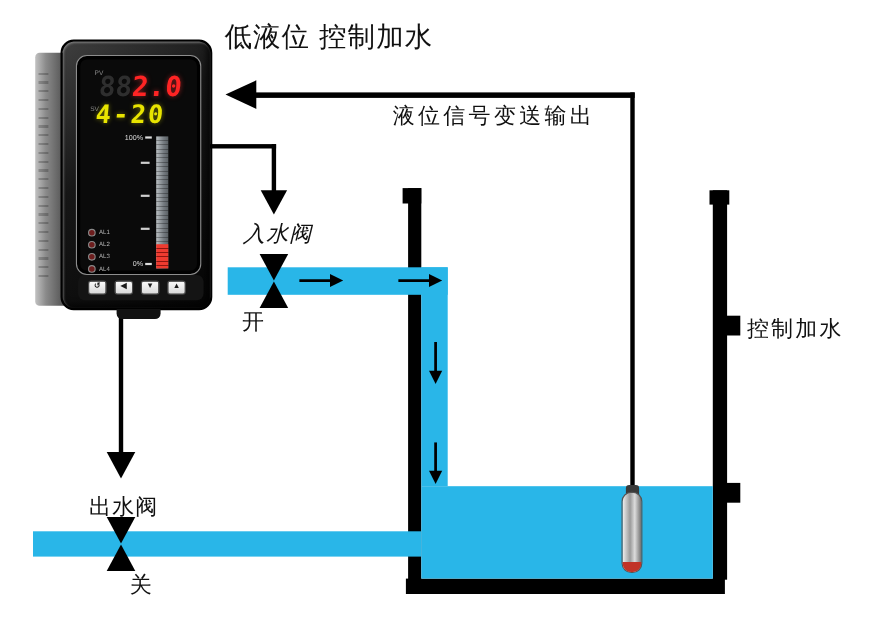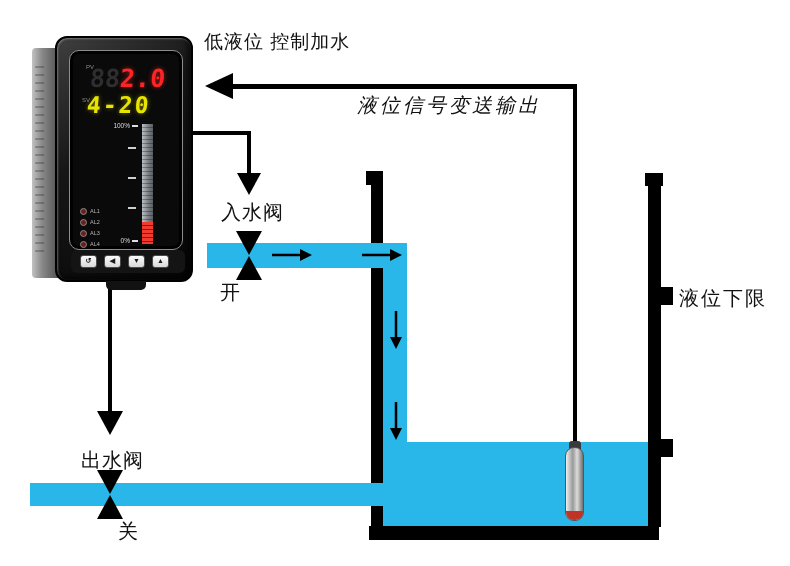--- a/index.html
+++ b/index.html
@@ -2,23 +2,23 @@
 <html><head>
 <meta charset="utf-8">
 <style>
   html,body{margin:0;padding:0;background:#fff;}
   .canvas{position:relative;width:790px;height:566px;background:#ffffff;overflow:hidden;
           font-family:"Liberation Sans",sans-serif;color:#000;}
   .abs{position:absolute;}
 
   
   .lbl{position:absolute;color:#111;font-weight:500;white-space:nowrap;}
-  .title{left:204px;top:29px;font-size:19px;letter-spacing:1px;}
-  .signal-lbl{left:357px;top:92px;font-size:20px;letter-spacing:3px;font-style:italic;}
-  .inlet-lbl{left:221px;top:199px;font-size:20px;letter-spacing:1px;}
+  .title{left:204px;top:17px;font-size:25px;letter-spacing:1px;}
+  .signal-lbl{left:357px;top:92px;font-size:20px;letter-spacing:3px;}
+  .inlet-lbl{left:221px;top:199px;font-size:20px;letter-spacing:1px;font-style:italic;}
   .inlet-state{left:220px;top:279px;font-size:20px;}
   .outlet-lbl{left:81px;top:447px;font-size:20px;letter-spacing:1px;text-align:center;}
   .outlet-state{left:118px;top:518px;font-size:20px;}
   .limit-hi{left:679px;top:285px;font-size:20px;letter-spacing:2px;}
   .limit-lo{left:679px;top:436px;font-size:20px;letter-spacing:2px;}
 
   
   .wall{position:absolute;background:#000;}
   .water{position:absolute;background:#29b6e8;}
   .marker{position:absolute;background:#000;}
@@ -85,21 +85,21 @@
 
   <div class="wall" style="left:366px;top:171px;width:17px;height:14px;"></div>
   <div class="wall" style="left:371px;top:171px;width:12px;height:356px;"></div>
   <div class="wall" style="left:645px;top:173px;width:18px;height:13px;"></div>
   <div class="wall" style="left:648px;top:173px;width:13px;height:354px;"></div>
   <div class="wall" style="left:369px;top:526px;width:290px;height:14px;"></div>
   <div class="water" style="left:383px;top:442px;width:265px;height:84px;"></div>
 
   <div class="marker" style="left:659px;top:287px;width:14px;height:18px;"></div>
   <div class="marker" style="left:659px;top:439px;width:14px;height:18px;"></div>
-  <div class="lbl limit-hi">液位下限</div>
+  <div class="lbl limit-hi">控制加水</div>
 
   <div class="water" style="left:207px;top:243px;width:200px;height:25px;"></div>
   <div class="water" style="left:383px;top:243px;width:24px;height:199px;"></div>
   <div class="water" style="left:30px;top:483px;width:353px;height:23px;"></div>
 
   <svg class="abs" style="left:272px;top:248px;" width="40" height="14">
     <line x1="0" y1="7" x2="29" y2="7" stroke="#000" stroke-width="2.5"></line>
       <polygon points="28,1 40,7 28,13" fill="#000"></polygon>
   </svg>
   <svg class="abs" style="left:362px;top:248px;" width="40" height="14">

